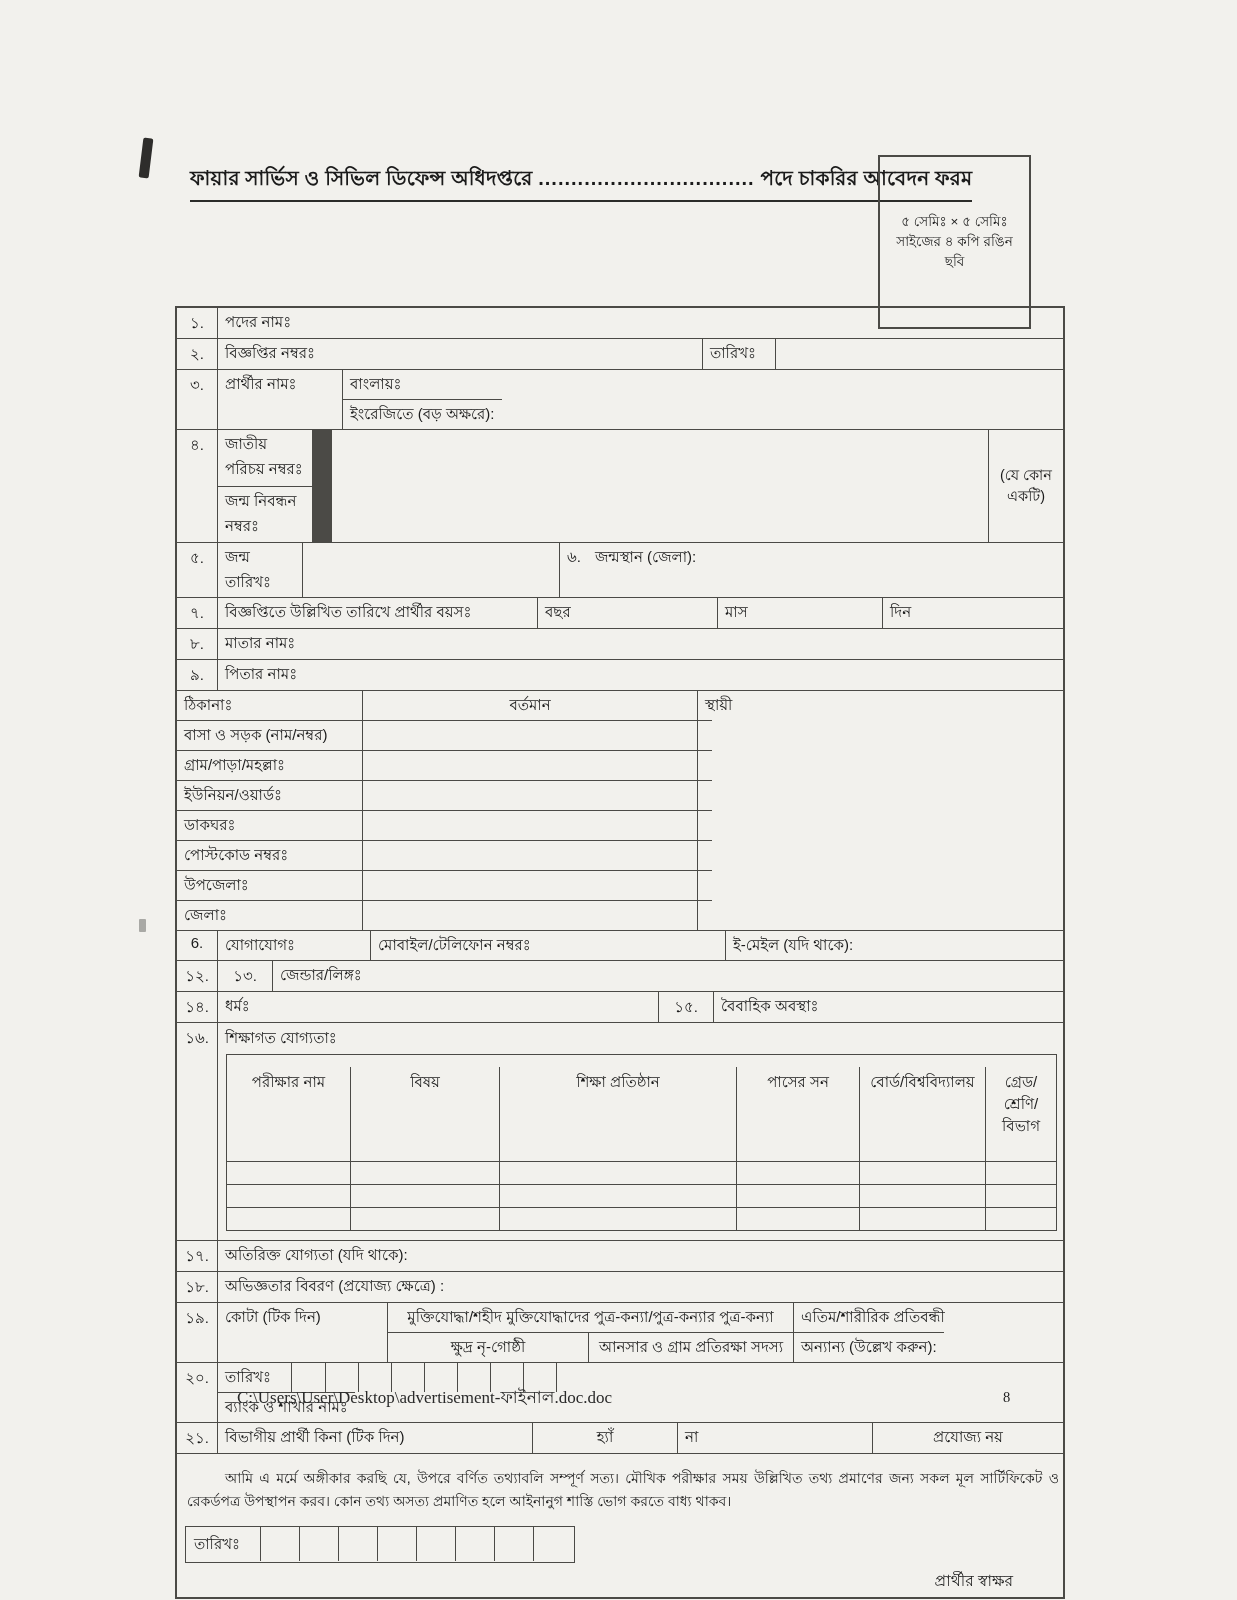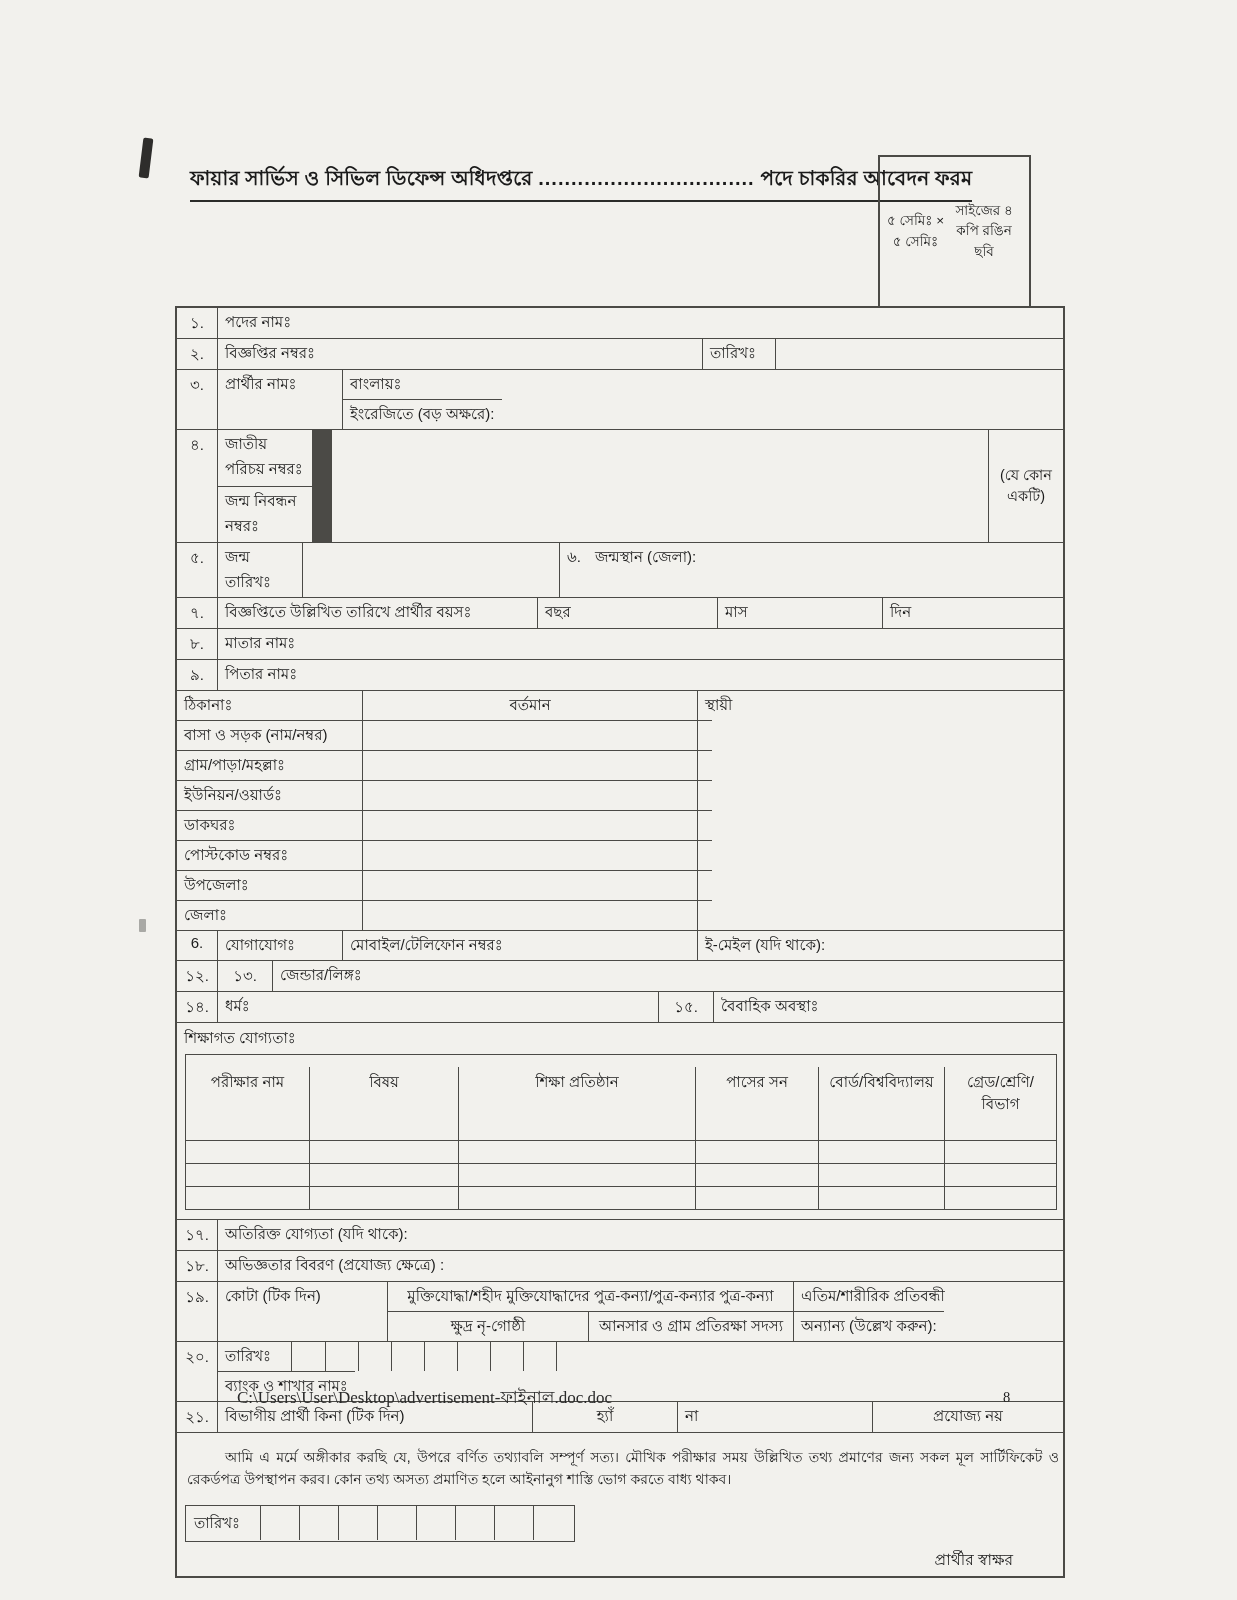--- a/index.html
+++ b/index.html
@@ -5,21 +5,21 @@
   :root{ --ln:#4b4a46; --txt:#1b1b1b; --paper:#f2f1ed; }
   *{margin:0;padding:0;box-sizing:border-box;}
   body{width:1237px;height:1600px;background:#fafaf8;font-family:"Liberation Sans","DejaVu Sans",sans-serif;color:var(--txt);}
   .sheet{position:relative;width:1237px;height:1600px;background:var(--paper);overflow:hidden;}
   
   .art-tl{position:absolute;left:141px;top:138px;width:10px;height:40px;background:#2e2d2b;transform:rotate(7deg);border-radius:2px;}
   .art-left{position:absolute;left:139px;top:919px;width:7px;height:13px;background:#8a8a86;opacity:.7;border-radius:1px;}
   
   .title{position:absolute;left:190px;top:163px;font-size:20px;font-weight:bold;border-bottom:2px solid #2c2c2a;padding-bottom:4px;white-space:nowrap;letter-spacing:.2px;}
   .title .dots{letter-spacing:1px;font-weight:bold;}
-  .photobox{position:absolute;left:878px;top:155px;width:153px;height:153px;border:2px solid var(--ln);display:flex;flex-direction:row;justify-content:center;align-items:center;text-align:center;font-size:13.5px;line-height:1.5;padding:6px;}
+  .photobox{position:absolute;left:878px;top:155px;width:153px;height:174px;border:2px solid var(--ln);display:flex;flex-direction:column;justify-content:center;align-items:center;text-align:center;font-size:13.5px;line-height:1.5;padding:6px;}
   
   .formtable{position:absolute;left:175px;top:306px;width:890px;border:2px solid var(--ln);display:flex;flex-direction:column;font-size:15px;}
   .tr{display:flex;align-items:stretch;border-top:1.5px solid var(--ln);}
   .tr:first-child{border-top:none;}
   .td{border-left:1.5px solid var(--ln);padding:2px 7px;display:flex;align-items:flex-start;}
   .td:first-child{border-left:none;}
   .td.p0{padding:0;}
   .num{flex:0 0 40px;justify-content:center;padding-top:3px;}
   .grow{flex:1 1 auto;}
   .vcol{display:flex;flex-direction:column;padding:0;}
@@ -279,21 +279,21 @@
           <div style="flex:0 0 185px;">জেলাঃ</div>
           <div style="flex:0 0 335px;"></div>
           <div class="grow"></div>
         </div>
       </div>
     </div>
 
     <div class="tr h24">
       <div class="td num">6.</div>
       <div class="td" style="flex:0 0 125px;">যোগাযোগঃ</div>
-      <div class="td" style="flex:0 0 355px;">
+      <div class="td" style="flex:0 0 355px;margin-left:28px;">
           <span class="lbl">মোবাইল/টেলিফোন নম্বরঃ</span>
         </div>
       <div class="td grow">
           <span class="lbl">ই-মেইল (যদি থাকে):</span>
         </div>
     </div>
 
     <div class="tr h25">
       <div class="td num">১২.</div>
       <div class="td num" style="flex:0 0 55px;">১৩.</div>
@@ -307,20 +307,21 @@
       <div class="td grow">
           <span class="lbl">ধর্মঃ</span>
         </div>
       <div class="td num" style="flex:0 0 55px;">১৫.</div>
       <div class="td" style="flex:0 0 350px;">
           <span class="lbl">বৈবাহিক অবস্থাঃ</span>
         </div>
     </div>
 
     <div class="tr">
+      <div class="td num">১৬.</div>
       <div class="td p0 grow vcol">
         <div class="edulabel">শিক্ষাগত যোগ্যতাঃ</div>
         <div class="edutable">
           <div class="edu-row ehead">
             <div class="ec1">পরীক্ষার নাম</div>
             <div class="ec2">বিষয়</div>
             <div class="ec3">শিক্ষা প্রতিষ্ঠান</div>
             <div class="ec4">পাসের সন</div>
             <div class="ec5">বোর্ড/বিশ্ববিদ্যালয়</div>
             <div class="ec6">গ্রেড/শ্রেণি/ বিভাগ</div>

